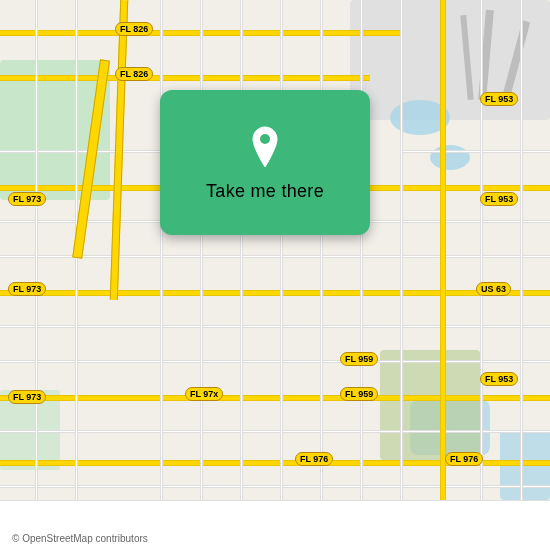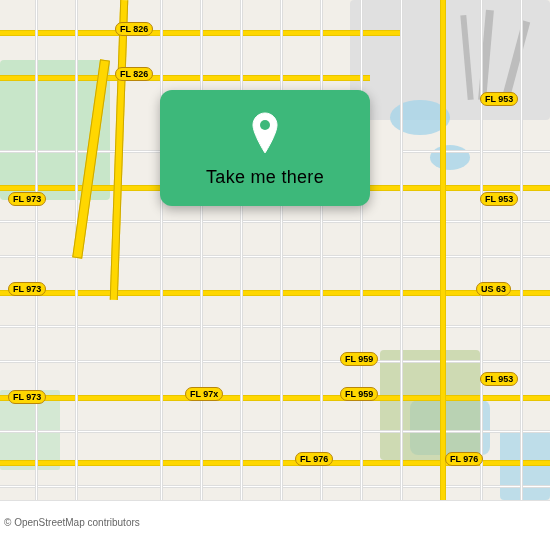--- a/index.html
+++ b/index.html
@@ -44,21 +44,21 @@
       color: #000;
       white-space: nowrap;
     }
 
     
     #popup-card {
       position: absolute;
       top: 90px;
       left: 160px;
       width: 210px;
-      height: 116px;
+      height: 145px;
       background: #3db87a;
       border-radius: 12px;
       display: flex;
       flex-direction: column;
       align-items: center;
       justify-content: center;
       box-shadow: 0 4px 12px rgba(0,0,0,0.3);
       cursor: pointer;
       z-index: 10;
     }
@@ -104,23 +104,23 @@
       background: #bdbdbd;
     }
 
     
     #bottom-bar {
       width: 550px;
       height: 44px;
       background: #ffffff;
       border-top: 1px solid #e0e0e0;
       display: flex;
-      align-items: center;
+      align-items: flex-end;
       justify-content: space-between;
-      padding: 0 4px;
+      padding: 0 12px;
     }
     #bottom-bar .attribution {
       font-size: 10px;
       color: #666;
     }
     #bottom-bar .app-title {
       font-size: 14px;
       color: #333;
       font-weight: 400;
     }

